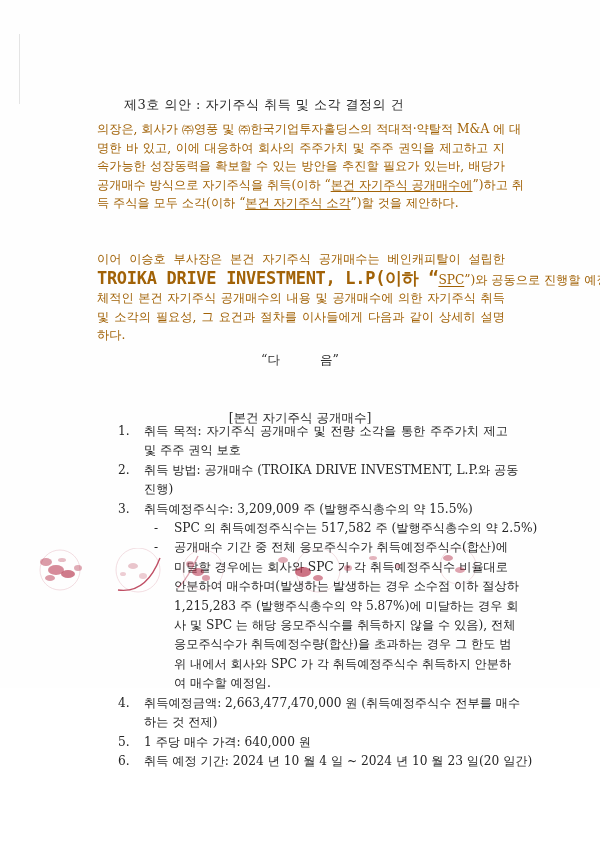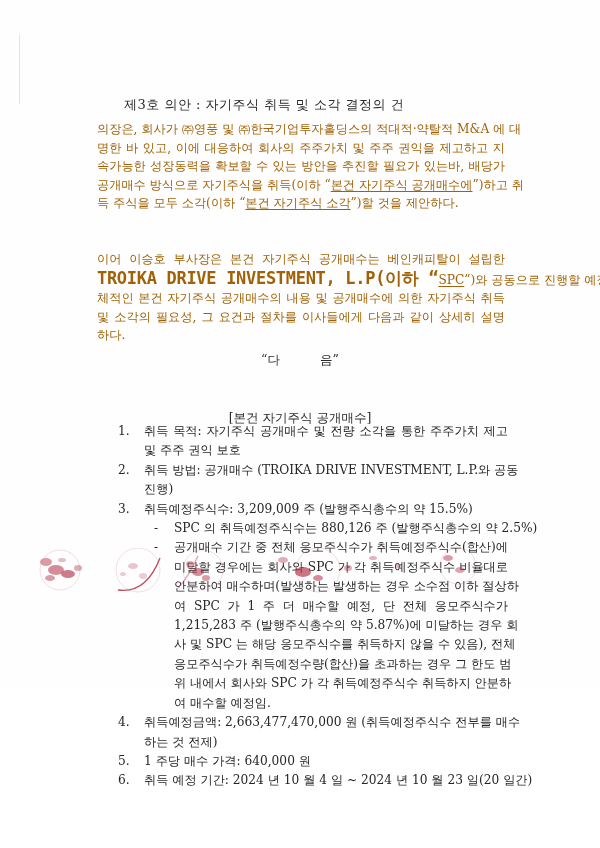--- a/index.html
+++ b/index.html
@@ -132,28 +132,27 @@
     <div class="item">
       <span class="num">2.</span>
       <span class="line j">취득 방법: 공개매수 (TROIKA DRIVE INVESTMENT, L.P.와 공동</span>
       <span class="line">진행)</span>
     </div>
     <div class="item">
       <span class="num">3.</span>
       <span class="line">취득예정주식수: 3,209,009 주 (발행주식총수의 약 15.5%)</span>
       <div class="sub">
         <span class="dash">-</span>
-        <span class="line">SPC 의 취득예정주식수는 880,126 주 (발행주식총수의 약 2.5%)</span>
+        <span class="line">SPC 의 취득예정주식수는 517,582 주 (발행주식총수의 약 2.5%)</span>
       </div>
       <div class="sub">
         <span class="dash">-</span>
         <span class="line j">공개매수 기간 중 전체 응모주식수가 취득예정주식수(합산)에</span>
         <span class="line j">미달할 경우에는 회사와 SPC 가 각 취득예정주식수 비율대로</span>
         <span class="line j">안분하여 매수하며(발생하는 발생하는 경우 소수점 이하 절상하</span>
-        <span class="line j">여 SPC 가 1 주 더 매수할 예정, 단 전체 응모주식수가</span>
         <span class="line j">1,215,283 주 (발행주식총수의 약 5.87%)에 미달하는 경우 회</span>
         <span class="line j">사 및 SPC 는 해당 응모주식수를 취득하지 않을 수 있음), 전체</span>
         <span class="line j">응모주식수가 취득예정수량(합산)을 초과하는 경우 그 한도 범</span>
         <span class="line j">위 내에서 회사와 SPC 가 각 취득예정주식수 취득하지 안분하</span>
         <span class="line">여 매수할 예정임.</span>
       </div>
     </div>
     <div class="item">
       <span class="num">4.</span>
       <span class="line j">취득예정금액: 2,663,477,470,000 원 (취득예정주식수 전부를 매수</span>

